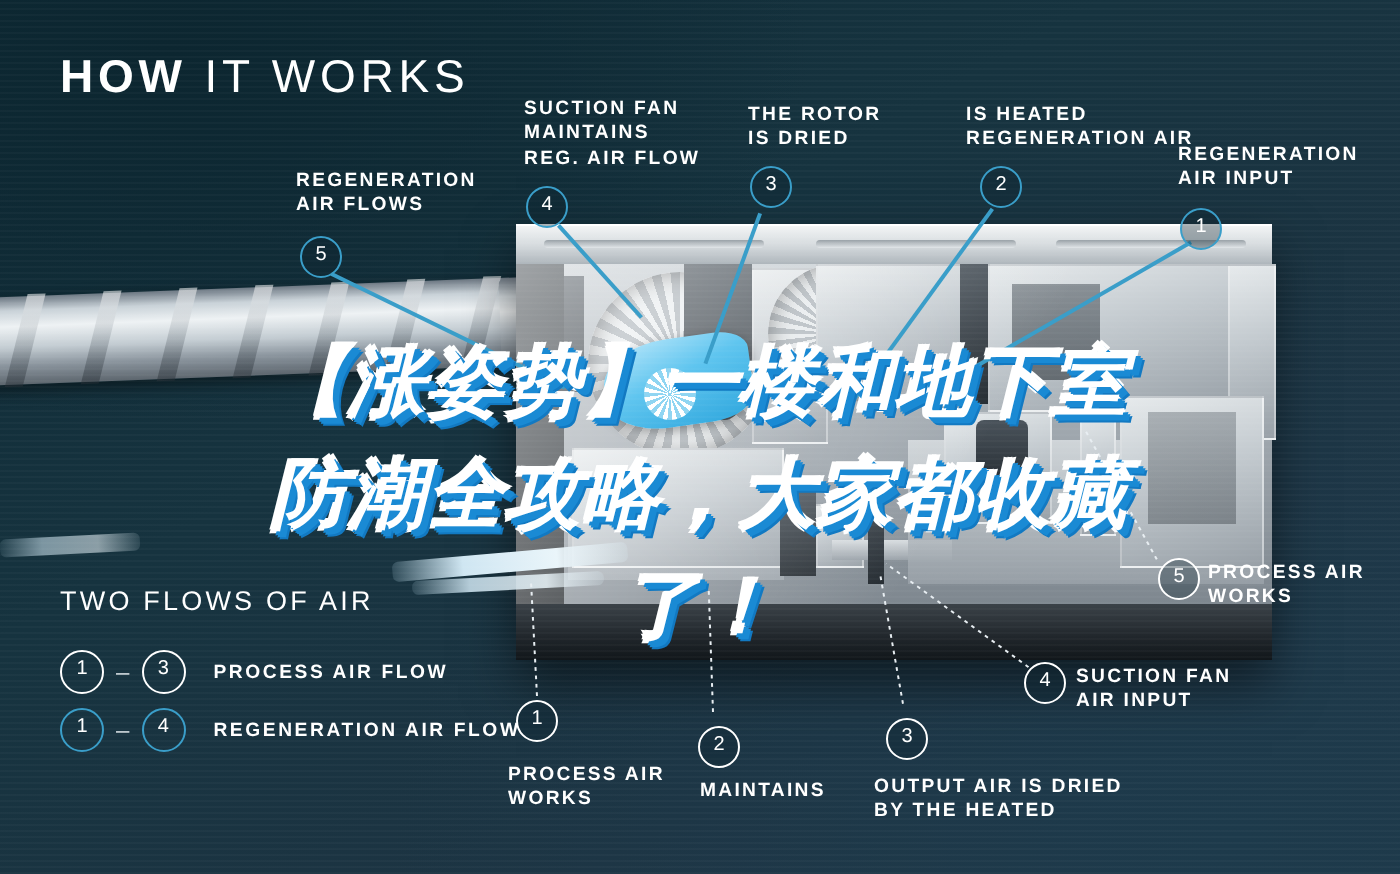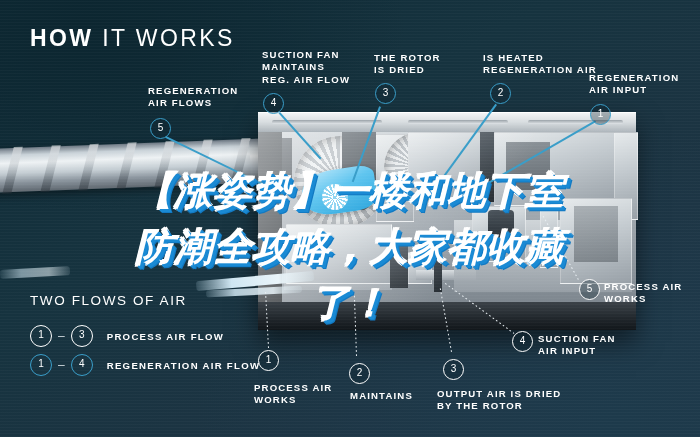--- a/index.html
+++ b/index.html
@@ -217,21 +217,21 @@
 
   <div class="badge" style="left:512px;top:331px">4</div>
   <div class="lbl" style="left:538px;top:333px">
     <div>SUCTION FAN</div>
     <div>AIR INPUT</div>
   </div>
 
   <div class="badge" style="left:443px;top:359px">3</div>
   <div class="lbl" style="left:437px;top:388px">
     <div>OUTPUT AIR IS DRIED</div>
-    <div>BY THE ROTOR</div>
+    <div>BY THE HEATED</div>
   </div>
 
   <div class="badge" style="left:349px;top:363px">2</div>
   <div class="lbl" style="left:350px;top:390px">
     <div>MAINTAINS</div>
   </div>
 
   <div class="badge" style="left:258px;top:350px">1</div>
   <div class="lbl" style="left:254px;top:382px">
     <div>PROCESS AIR</div>

